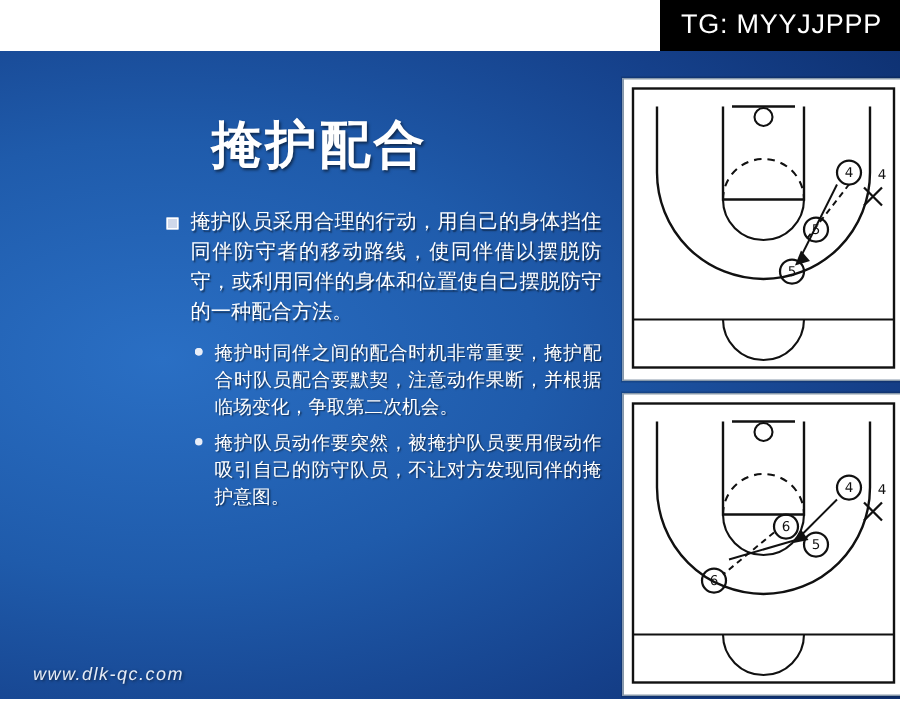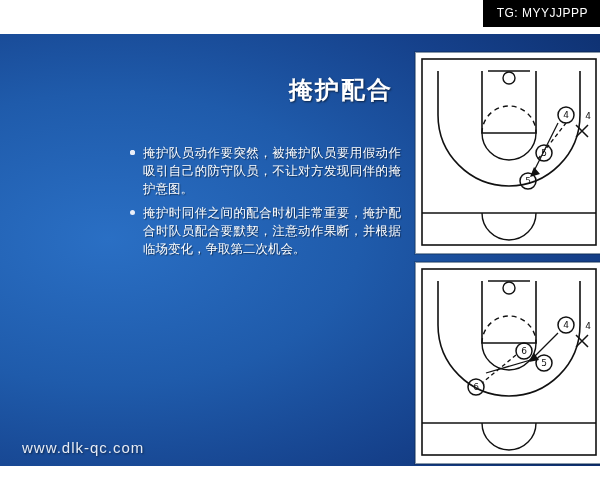--- a/index.html
+++ b/index.html
@@ -16,40 +16,40 @@
   }
   
   .topbar{
     position:absolute;left:0;top:0;width:600px;height:34px;
     background:#ffffff;
   }
   .tg-badge{
     position:absolute;right:0;top:0;
     background:#000000;color:#ffffff;
     font-family:"Liberation Sans", sans-serif;
-    font-size:12px;
+    font-size:18px;
     padding:6px 12px 7px 14px;
     letter-spacing:0.5px;
     white-space:nowrap;
   }
   
   .slide{
     position:absolute;left:0;top:34px;width:600px;height:446px;
     background:
       radial-gradient(ellipse 900px 520px at 18% 46%, #2a6fc4 0%, #1f5bab 28%, #15408a 52%, #0b2a66 76%, #061a45 100%);
   }
   .slide-inner{
     position:absolute;left:33px;top:12px;width:538px;height:410px;
   }
   .title{
     position:absolute;left:0;top:28px;width:360px;
-    text-align:right;
+    text-align:center;
     color:#ffffff;
     font-family:"DejaVu Sans", sans-serif;
-    font-size:24px;
+    font-size:34px;
     font-weight:bold;
     letter-spacing:2px;
     text-shadow:1px 1px 2px rgba(0,0,0,.55);
   }
   .body-col{
     position:absolute;left:78px;top:92px;width:290px;
     color:#ffffff;
   }
   .lvl1{
     position:relative;
@@ -88,23 +88,24 @@
     background:#ffffff;
     border:1px solid #8899aa;
     box-shadow:0 0 0 1px rgba(0,0,0,.15);
   }
   .diagram.d1{left:382px;top:6px;width:188px;height:200px;}
   .diagram.d2{left:382px;top:216px;width:188px;height:200px;}
   .watermark{
     position:absolute;left:22px;bottom:24px;
     color:#e6ecf6;
     font-family:"Liberation Sans", sans-serif;
-    font-size:15px;
+    font-size:12px;
     letter-spacing:1px;
     text-shadow:1px 1px 2px rgba(0,0,0,.5);
+    font-style:italic;
   }
   .bottom-strip{
     position:absolute;left:0;bottom:0;width:600px;height:14px;
     background:#ffffff;
   }
   svg{display:block;}
 </style>
 </head>
 <body>
 
@@ -114,33 +115,37 @@
     <div class="tg-badge">TG: MYYJJPPP</div>
   </div>
 
   <div class="slide">
     <div class="slide-inner">
 
       <div class="title">掩护配合</div>
 
       <div class="body-col">
 
+        <div class="lvl1">
+          <span class="bullet"></span>
+          <span>掩护队员采用合理的行动，用自己的身体挡住同伴防守者的移动路线，使同伴借以摆脱防守，或利用同伴的身体和位置使自己摆脱防守的一种配合方法。</span>
+        </div>
 
 
         <div class="lvl2-wrap">
           <div class="lvl2">
             <span class="dot"></span>
           </div>
           <div class="lvl2">
             <span class="dot"></span>
-            <span>掩护队员动作要突然，被掩护队员要用假动作吸引自己的防守队员，不让对方发现同伴的掩护意图。</span>
+            <span>掩护时同伴之间的配合时机非常重要，掩护配合时队员配合要默契，注意动作果断，并根据临场变化，争取第二次机会。</span>
           </div>
           <div class="lvl2">
             <span class="dot"></span>
-            <span>掩护时同伴之间的配合时机非常重要，掩护配合时队员配合要默契，注意动作果断，并根据临场变化，争取第二次机会。</span>
+            <span>掩护队员动作要突然，被掩护队员要用假动作吸引自己的防守队员，不让对方发现同伴的掩护意图。</span>
           </div>
         </div>
 
       </div>
 
       <div class="diagram d1">
         <svg width="186" height="198" viewBox="0 0 186 198">
           <g fill="none" stroke="#111" stroke-width="1.6">
 
             <rect x="6" y="6" width="174" height="186"></rect>

